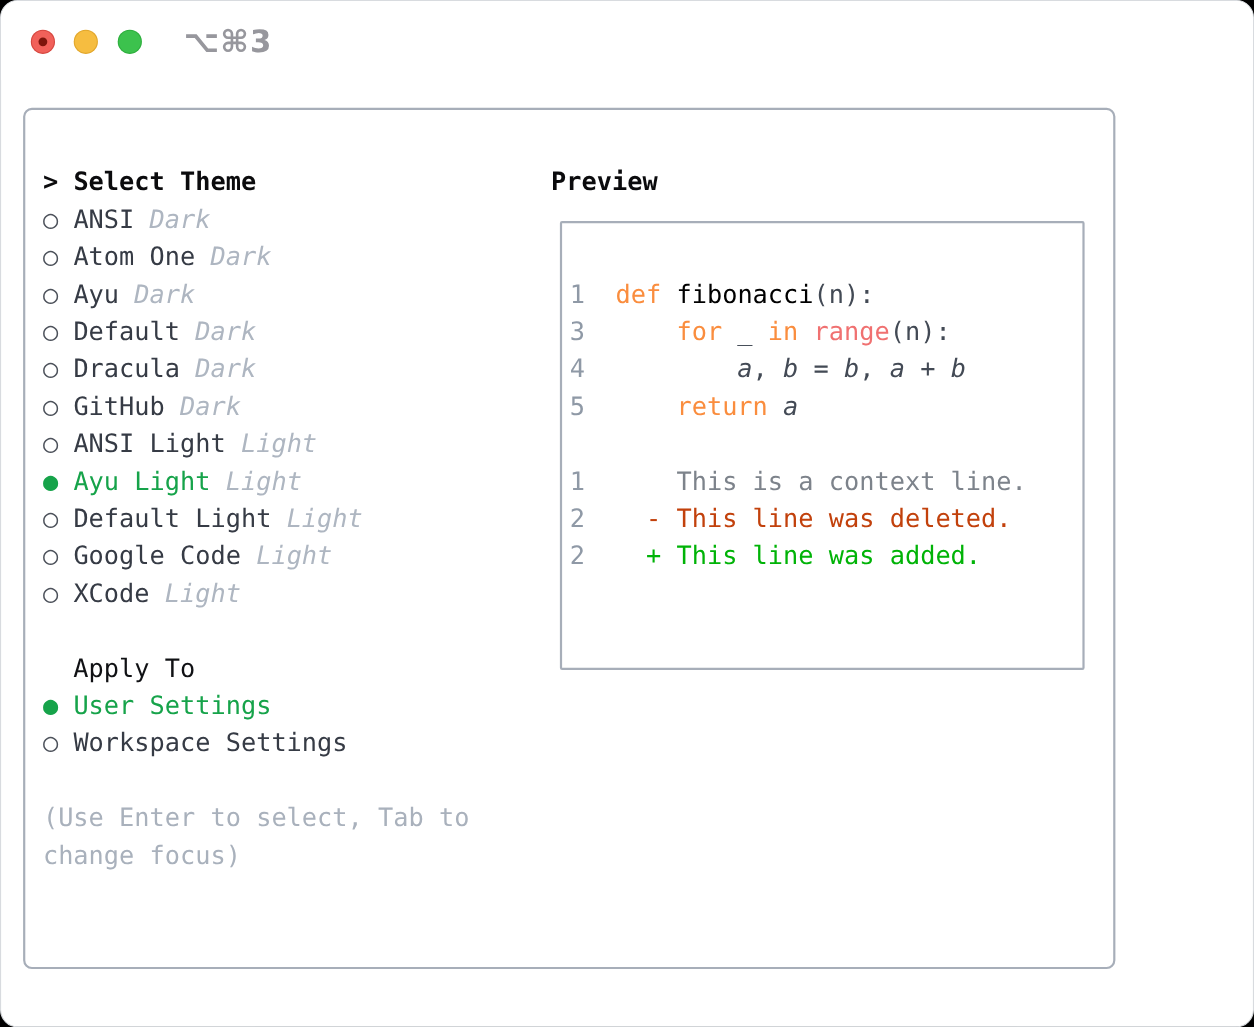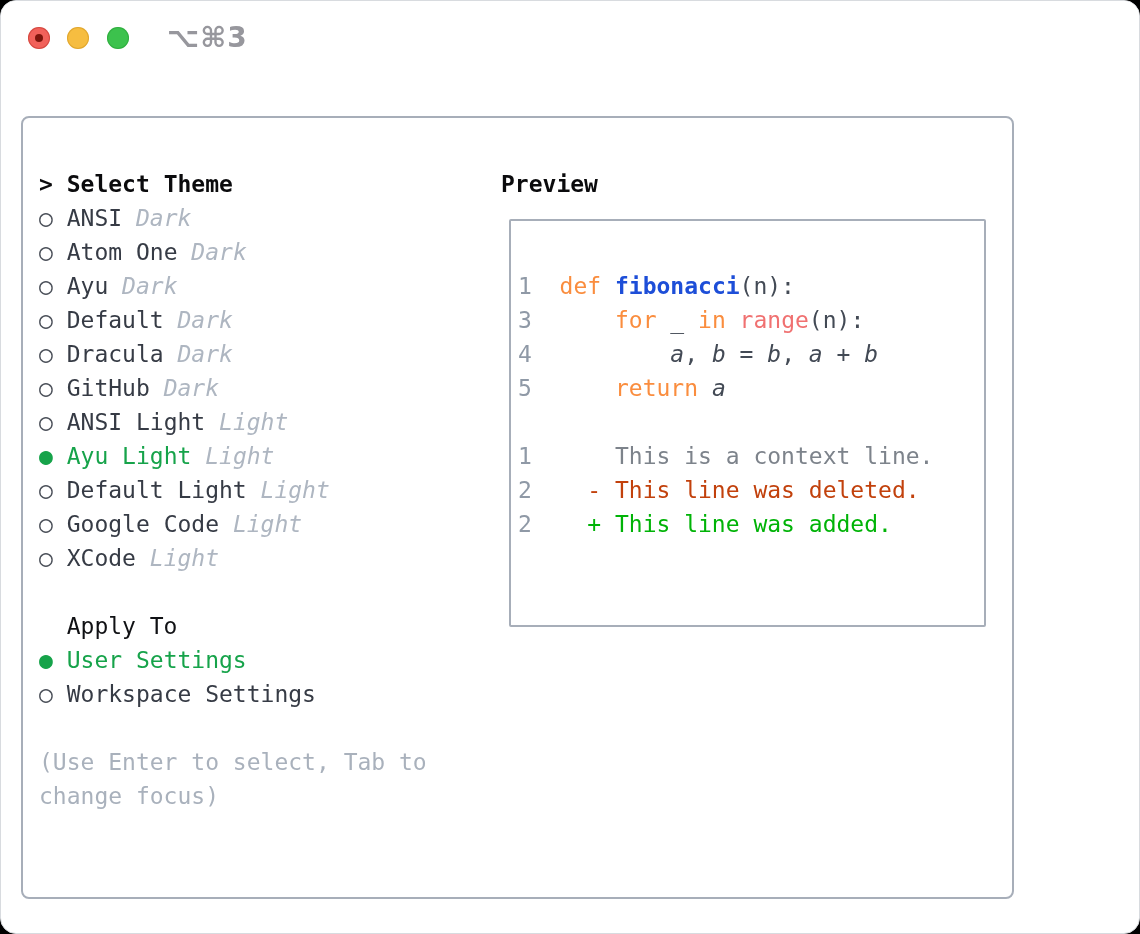--- a/index.html
+++ b/index.html
@@ -14,21 +14,21 @@
   .tl-red   { left:27px;  background:#f1615a; box-shadow: inset 0 0 0 1px rgba(180,40,30,.45); }
   .tl-yellow{ left:66px;  background:#f6bd40; box-shadow: inset 0 0 0 1px rgba(200,140,20,.45); }
   .tl-green { left:106px; background:#3cc24d; box-shadow: inset 0 0 0 1px rgba(30,150,45,.45); }
   .tl-inner { position:absolute; left:7px; top:7px; width:8px; height:8px; border-radius:50%; background:#7d150c; }
   .win-title {
     position:absolute; left:166px; top:20px; font-family:"DejaVu Sans", sans-serif;
     font-size:28px; line-height:34px; font-weight:600; color:#97979d; letter-spacing:1px;
   }
   
   .content-box {
-    position:absolute; left:20px; top:115px; width:993px; height:783px;
+    position:absolute; left:20px; top:97px; width:993px; height:783px;
     border:2px solid #a7aeb9; border-radius:8px; background:#fff;
   }
   .row { height:34px; line-height:34px; font-size:23px; white-space:pre; }
   
   .left-col { position:absolute; left:16px; top:49px; }
   .panel-header { font-weight:bold; color:#0b0b0d; }
   .prefix { font-weight:bold; color:#0b0b0d; }
   .marker { color:#4d525b; }
   .item-name { color:#363b45; }
   .tag { color:#aeb6c1; font-style:italic; }
@@ -39,21 +39,21 @@
   
   .right-col { position:absolute; left:478px; top:49px; }
   .preview-box {
     margin-left:8px; margin-top:18px; width:477px; height:408px;
     border:2px solid #a7aeb9; border-radius:2px; background:#fff; overflow:hidden;
   }
   .code-area { padding:48px 0 0 7px; }
   .code-line { height:34px; line-height:34px; font-size:23px; white-space:pre; }
   .tk-gutter { color:#8f99a6; }
   .tk-kw   { color:#fa8d3e;margin-top:38px; }
-  .tk-fn   { color:#1d4ed8;font-weight:bold; }
+  .tk-fn   { color:#000000; }
   .tk-coral{ color:#f07171; }
   .tk-num  { color:#a37acc; }
   .tk-pl   { color:#434a55; }
   .tk-var  { color:#434a55; font-style:italic; }
   .tk-ctx  { color:#7d838b; }
   .tk-del  { color:#c2410c; }
   .tk-add  { color:#00b307; }
 </style>
 </head>
 <body>

